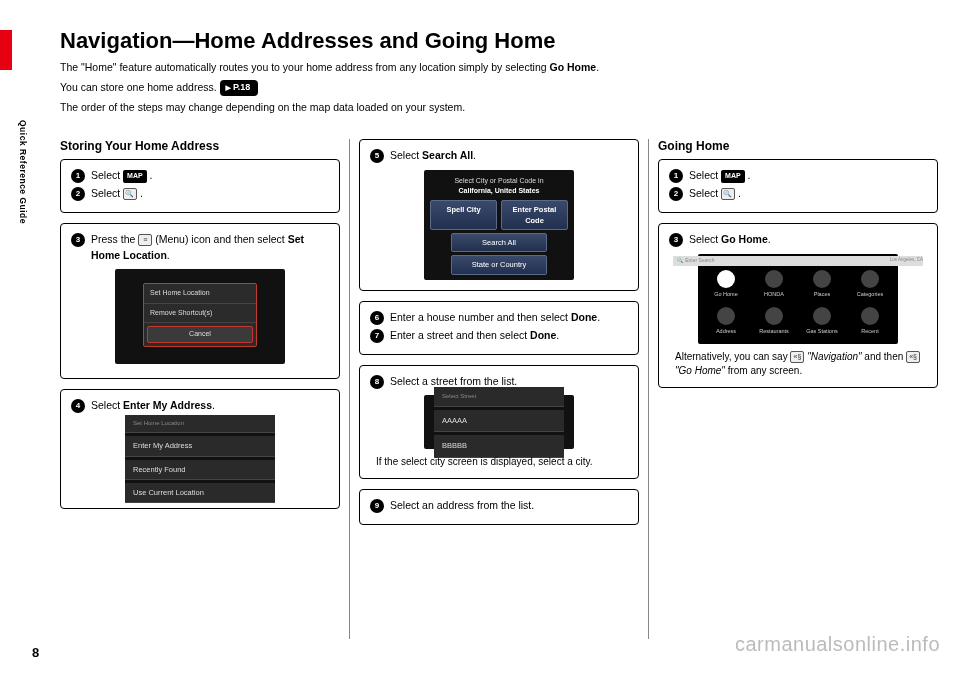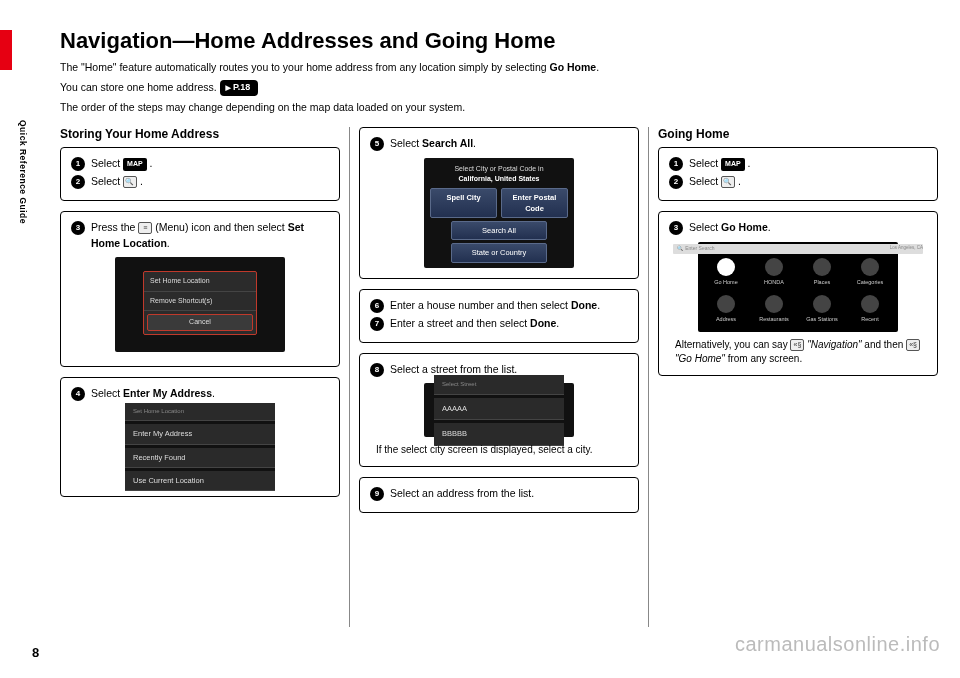--- a/index.html
+++ b/index.html
@@ -64,21 +64,21 @@
     border-radius: 4px;
     padding: 1px 8px 1px 6px;
     font-size: 9px;
     font-weight: bold;
     vertical-align: middle;
   }
   .pref::before { content: "▶"; font-size: 7px; margin-right: 2px; }
   .columns {
     display: flex;
     gap: 7px;
-    margin-top: 12px;
+    margin-top: 24px;
   }
   .col { width: 280px; }
   .sep {
     width: 1px;
     background: #888;
     margin: 0 2px;
     height: 500px;
   }
   h2 { font-size: 12px; font-weight: bold; margin-bottom: 6px; }
   .box {

